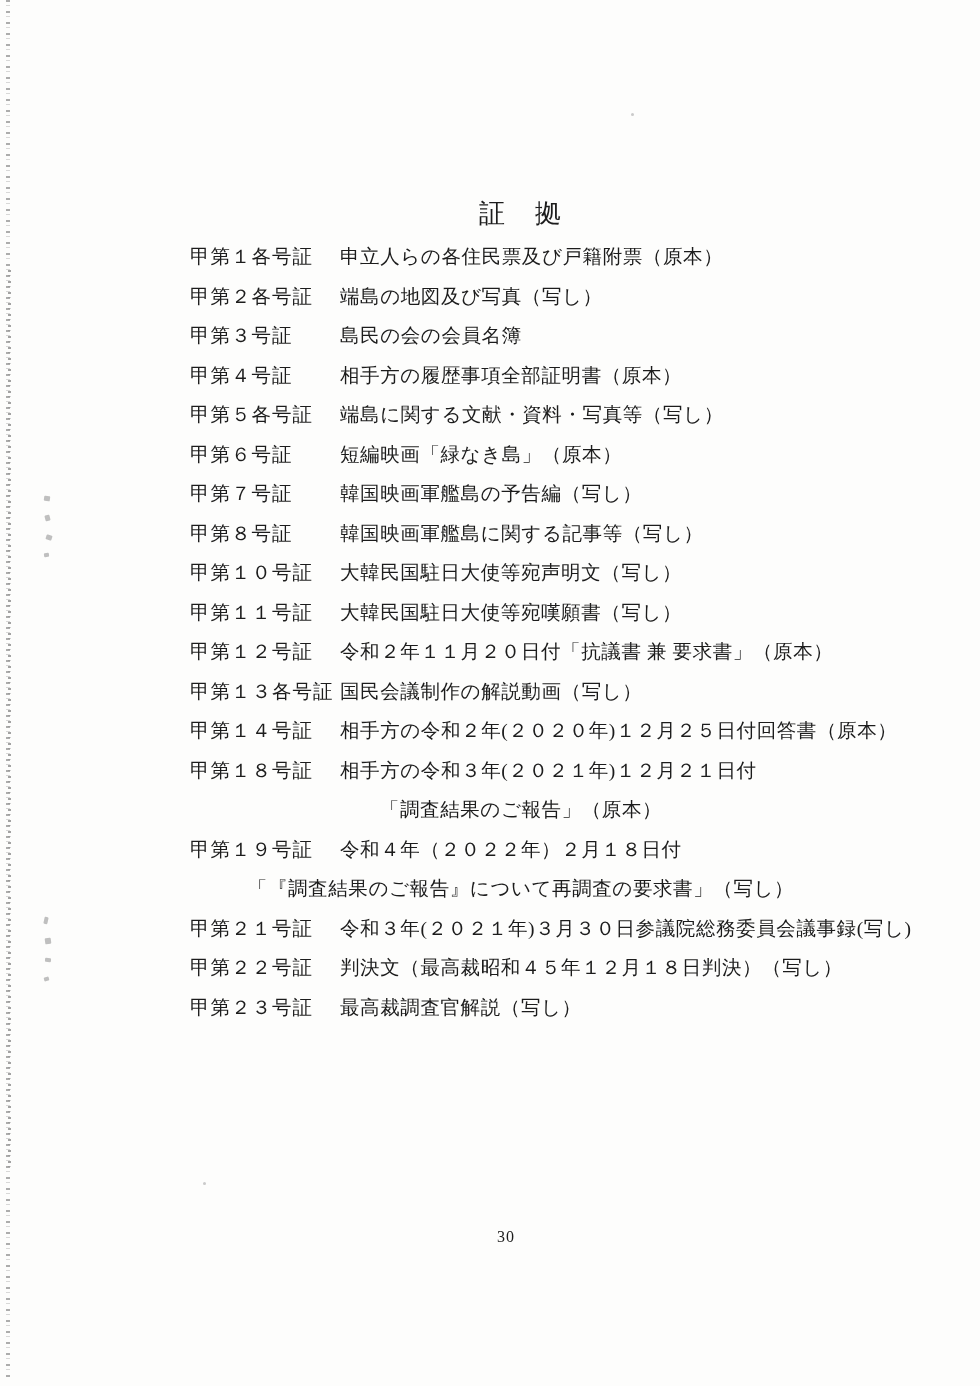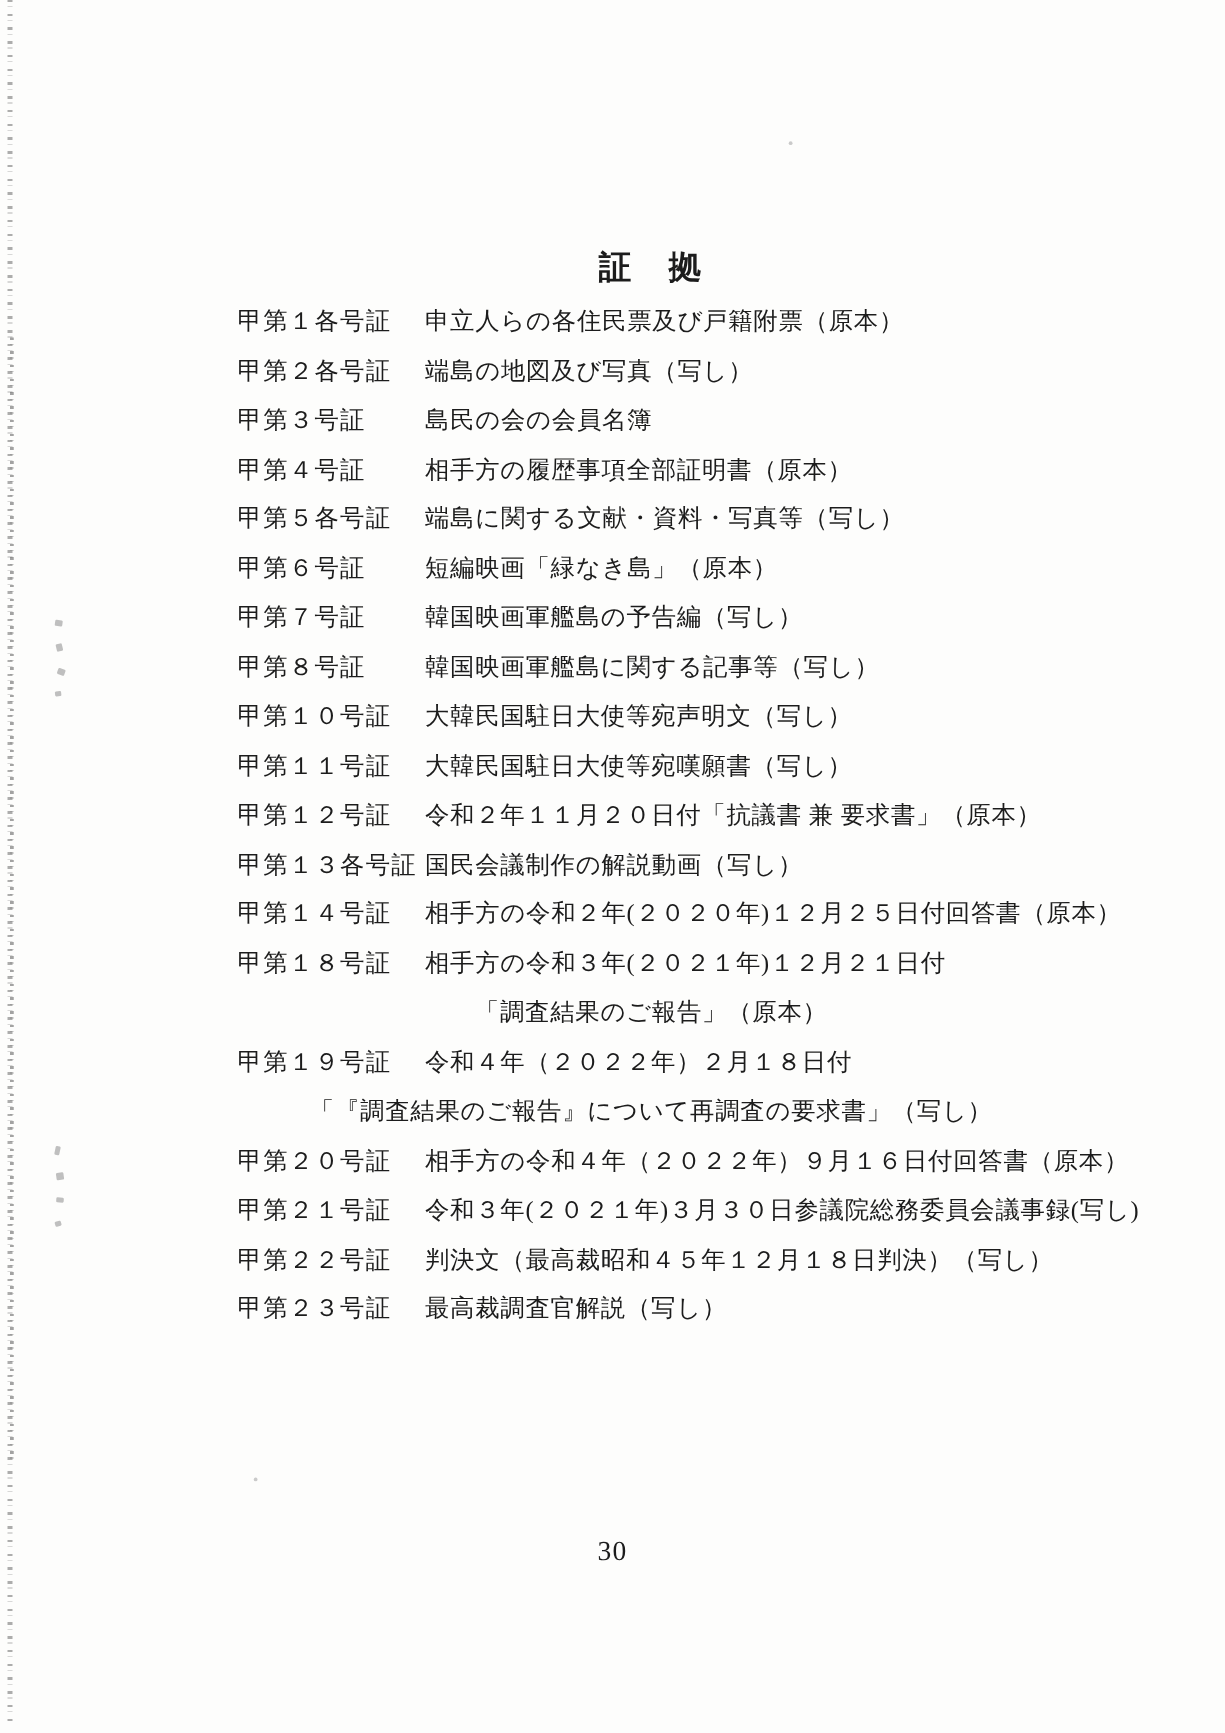--- a/index.html
+++ b/index.html
@@ -38,21 +38,21 @@
     top: 270px;
     height: 900px;
     width: 3px;
     opacity: 0.9;
   }
   .doc-title {
     position: absolute;
     top: 196px;
     left: 479px;
     font-size: 26px;
-    font-weight: 700;
+    font-weight: 400;
     letter-spacing: 2px;
     white-space: pre;
   }
   .list {
     position: absolute;
     left: 162px;
     top: 243px;
     width: 712px;
     font-size: 19.5px;
     letter-spacing: 0.6px;
@@ -72,22 +72,22 @@
     display: inline-block;
     vertical-align: top;
   }
   .line.cont {
     text-align: center;
     padding-right: 22px;
   }
   .page-number {
     position: absolute;
     top: 1228px;
-    left: 478px;
-    font-size: 22px;
+    left: 497px;
+    font-size: 16px;
     letter-spacing: 1px;
   }
   
   .margin-mark {
     position: absolute;
     background: #8d8d8d;
     opacity: 0.55;
     border-radius: 1px;
   }
   .dot-artifact {
@@ -166,23 +166,20 @@
     <div class="line cont">
       <span class="desc">「調査結果のご報告」（原本）</span>
     </div>
     <div class="line">
       <span class="label">甲第１９号証</span><span class="desc">令和４年（２０２２年）２月１８日付</span>
     </div>
     <div class="line cont">
       <span class="desc">「『調査結果のご報告』について再調査の要求書」（写し）</span>
     </div>
     <div class="line">
-      <span class="label">甲第２０号証</span><span class="desc">相手方の令和４年（２０２２年）９月１６日付回答書（原本）</span>
-    </div>
-    <div class="line">
       <span class="label">甲第２１号証</span><span class="desc">令和３年(２０２１年)３月３０日参議院総務委員会議事録(写し)</span>
     </div>
     <div class="line">
       <span class="label">甲第２２号証</span><span class="desc">判決文（最高裁昭和４５年１２月１８日判決）（写し）</span>
     </div>
     <div class="line">
       <span class="label">甲第２３号証</span><span class="desc">最高裁調査官解説（写し）</span>
     </div>
   </div>
 

